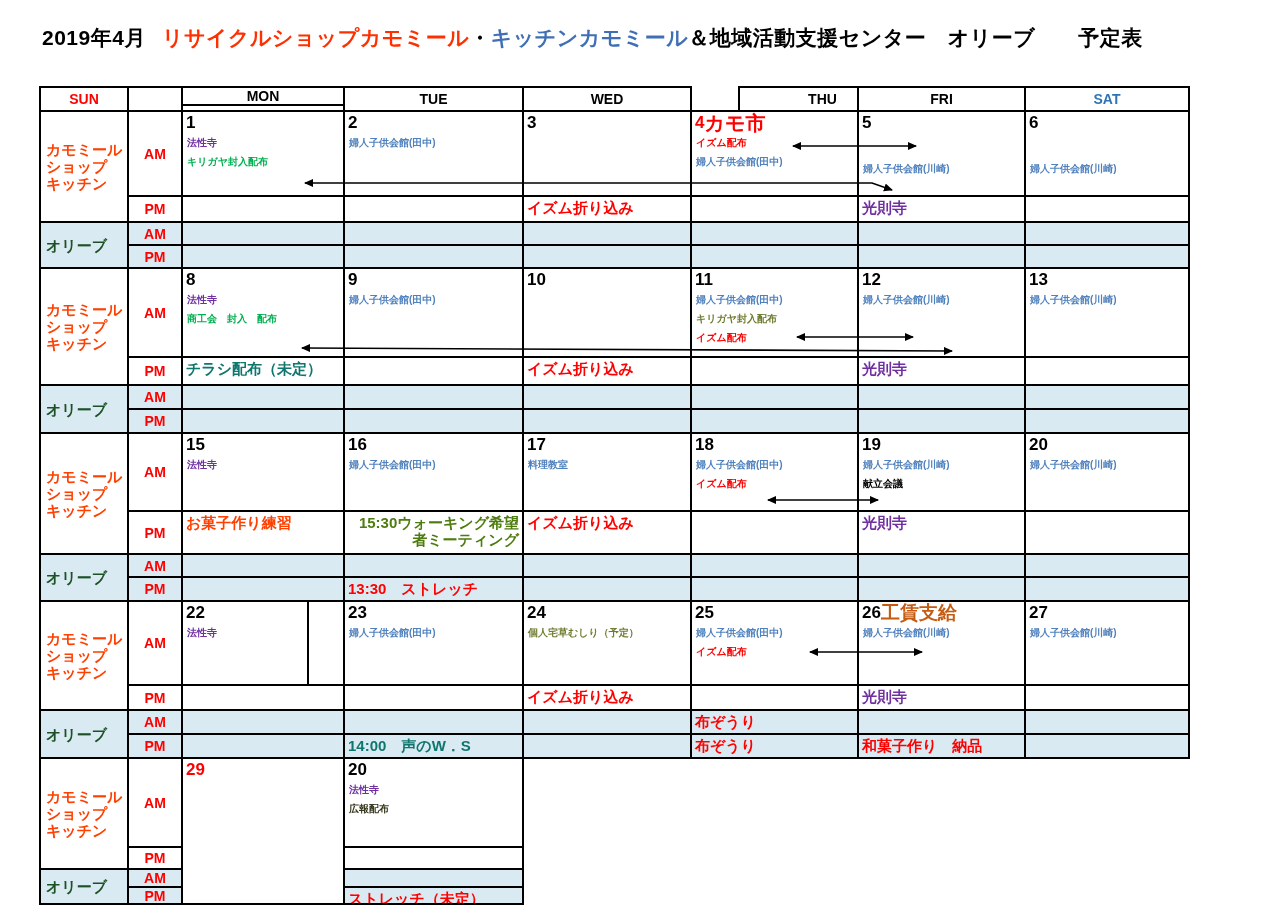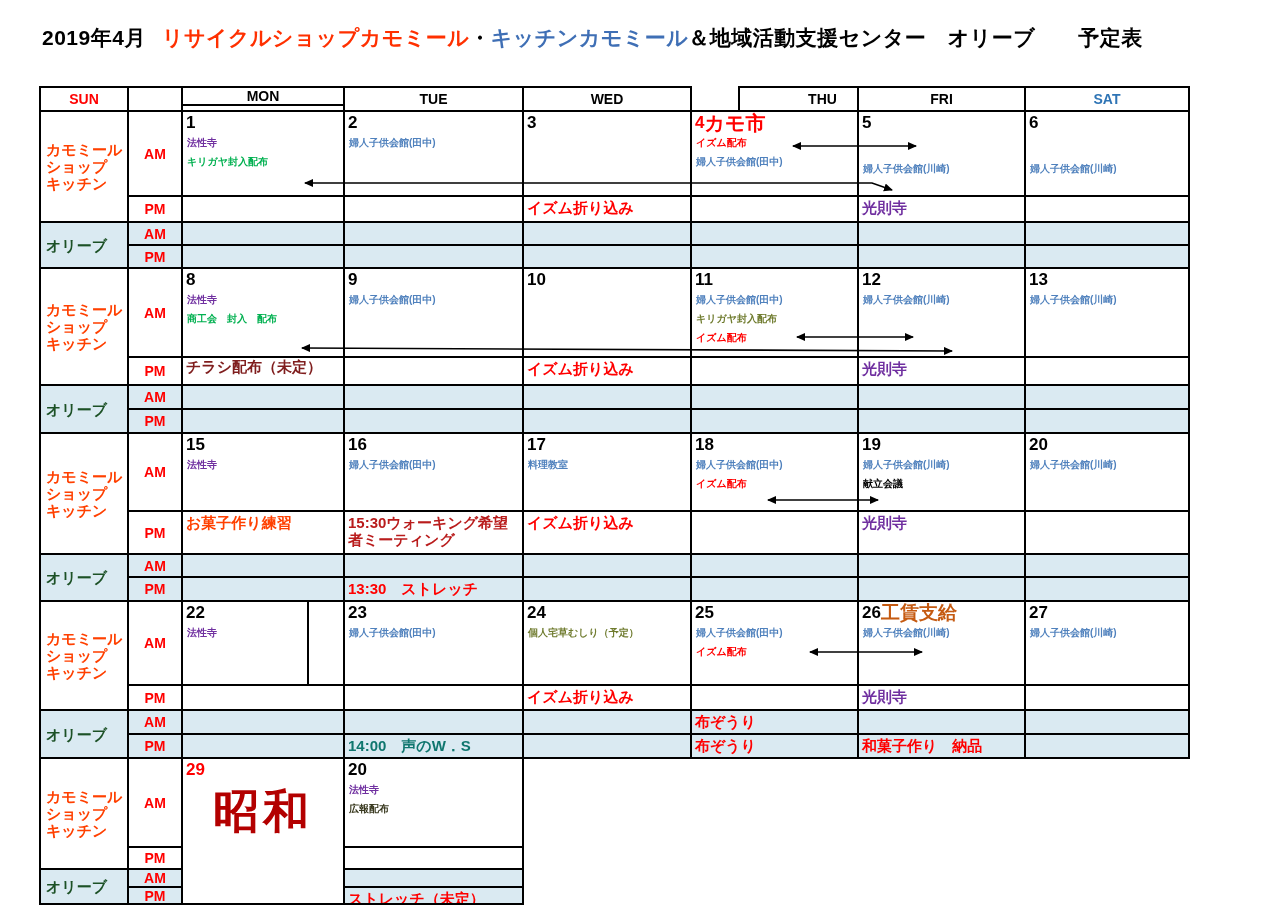--- a/index.html
+++ b/index.html
@@ -121,21 +121,21 @@
       <div class="cell ampm blue" style="left: 127px; top: 384px; width: 56px; height: 26px;">AM</div>
       <div class="cell ampm blue" style="left: 127px; top: 408px; width: 56px; height: 26px;">PM</div>
       <div class="cell" style="left: 181px; top: 267px; width: 164px; height: 91px;">
         <div class="num"><span style="color: rgb(0, 0, 0);">8</span></div>
         <div class="evts">
           <div class="evt" style="color: rgb(112, 48, 160);">法性寺</div>
           <div class="evt" style="color: rgb(0, 176, 80);">商工会　封入　配布</div>
         </div>
       </div>
       <div class="cell" style="left: 181px; top: 356px; width: 164px; height: 30px;">
-        <div class="pmtext" style="color: #7f1d1d; font-family: Liberation Mono, monospace;">チラシ配布（未定）</div>
+        <div class="pmtext" style="color: #0f766e;">チラシ配布（未定）</div>
       </div>
       <div class="cell blue" style="left: 181px; top: 384px; width: 164px; height: 26px;"></div>
       <div class="cell blue" style="left: 181px; top: 408px; width: 164px; height: 26px;"></div>
       <div class="cell" style="left: 343px; top: 267px; width: 181px; height: 91px;">
         <div class="num"><span style="color: rgb(0, 0, 0);">9</span></div>
         <div class="evts">
           <div class="evt" style="color: rgb(79, 129, 189);">婦人子供会館(田中)</div>
         </div>
       </div>
       <div class="cell" style="left: 343px; top: 356px; width: 181px; height: 30px;"></div>
@@ -201,21 +201,21 @@
       </div>
       <div class="cell blue" style="left: 181px; top: 553px; width: 164px; height: 25px;"></div>
       <div class="cell blue" style="left: 181px; top: 576px; width: 164px; height: 26px;"></div>
       <div class="cell" style="left: 343px; top: 432px; width: 181px; height: 80px;">
         <div class="num"><span style="color: rgb(0, 0, 0);">16</span></div>
         <div class="evts">
           <div class="evt" style="color: rgb(79, 129, 189);">婦人子供会館(田中)</div>
         </div>
       </div>
       <div class="cell" style="left: 343px; top: 510px; width: 181px; height: 45px;">
-        <div class="pmtext" style="color: #b91c1c;">15:30ウォーキング希望者ミーティング</div>
+        <div class="pmtext" style="color: #4d7c0f; text-align: right;">15:30ウォーキング希望者ミーティング</div>
       </div>
       <div class="cell blue" style="left: 343px; top: 553px; width: 181px; height: 25px;"></div>
       <div class="cell blue" style="left: 343px; top: 576px; width: 181px; height: 26px;">
         <div class="pmtext" style="color: rgb(255, 0, 0);">13:30　ストレッチ</div>
       </div>
       <div class="cell" style="left: 522px; top: 432px; width: 170px; height: 80px;">
         <div class="num"><span style="color: rgb(0, 0, 0);">17</span></div>
         <div class="evts">
           <div class="evt" style="color: rgb(79, 129, 189);">料理教室</div>
         </div>
@@ -339,21 +339,20 @@
         <div class="">キッチン</div>
       </div>
       <div class="cell grouplabel blue" style="left: 39px; top: 868px; width: 90px; height: 37px; color: rgb(28, 81, 38);">オリーブ</div>
       <div class="cell ampm" style="left: 127px; top: 757px; width: 56px; height: 91px;">AM</div>
       <div class="cell ampm" style="left: 127px; top: 846px; width: 56px; height: 24px;">PM</div>
       <div class="cell ampm blue" style="left: 127px; top: 868px; width: 56px; height: 20px;">AM</div>
       <div class="cell ampm blue" style="left: 127px; top: 886px; width: 56px; height: 19px;">PM</div>
       <div class="cell" style="left: 181px; top: 757px; width: 164px; height: 148px;">
         <div class="num"><span style="color: rgb(255, 0, 0);">29</span></div>
         <div class="showa" style="color: rgb(179, 0, 0);">
-          <div>昭和</div>
         </div>
       </div>
       <div class="cell" style="left: 343px; top: 757px; width: 181px; height: 91px;">
         <div class="num"><span style="color: rgb(0, 0, 0);">20</span></div>
         <div class="evts">
           <div class="evt" style="color: rgb(112, 48, 160);">法性寺</div>
           <div class="evt" style="color: rgb(58, 58, 32);">広報配布</div>
         </div>
       </div>
       <div class="cell" style="left: 343px; top: 846px; width: 181px; height: 24px;"></div>

